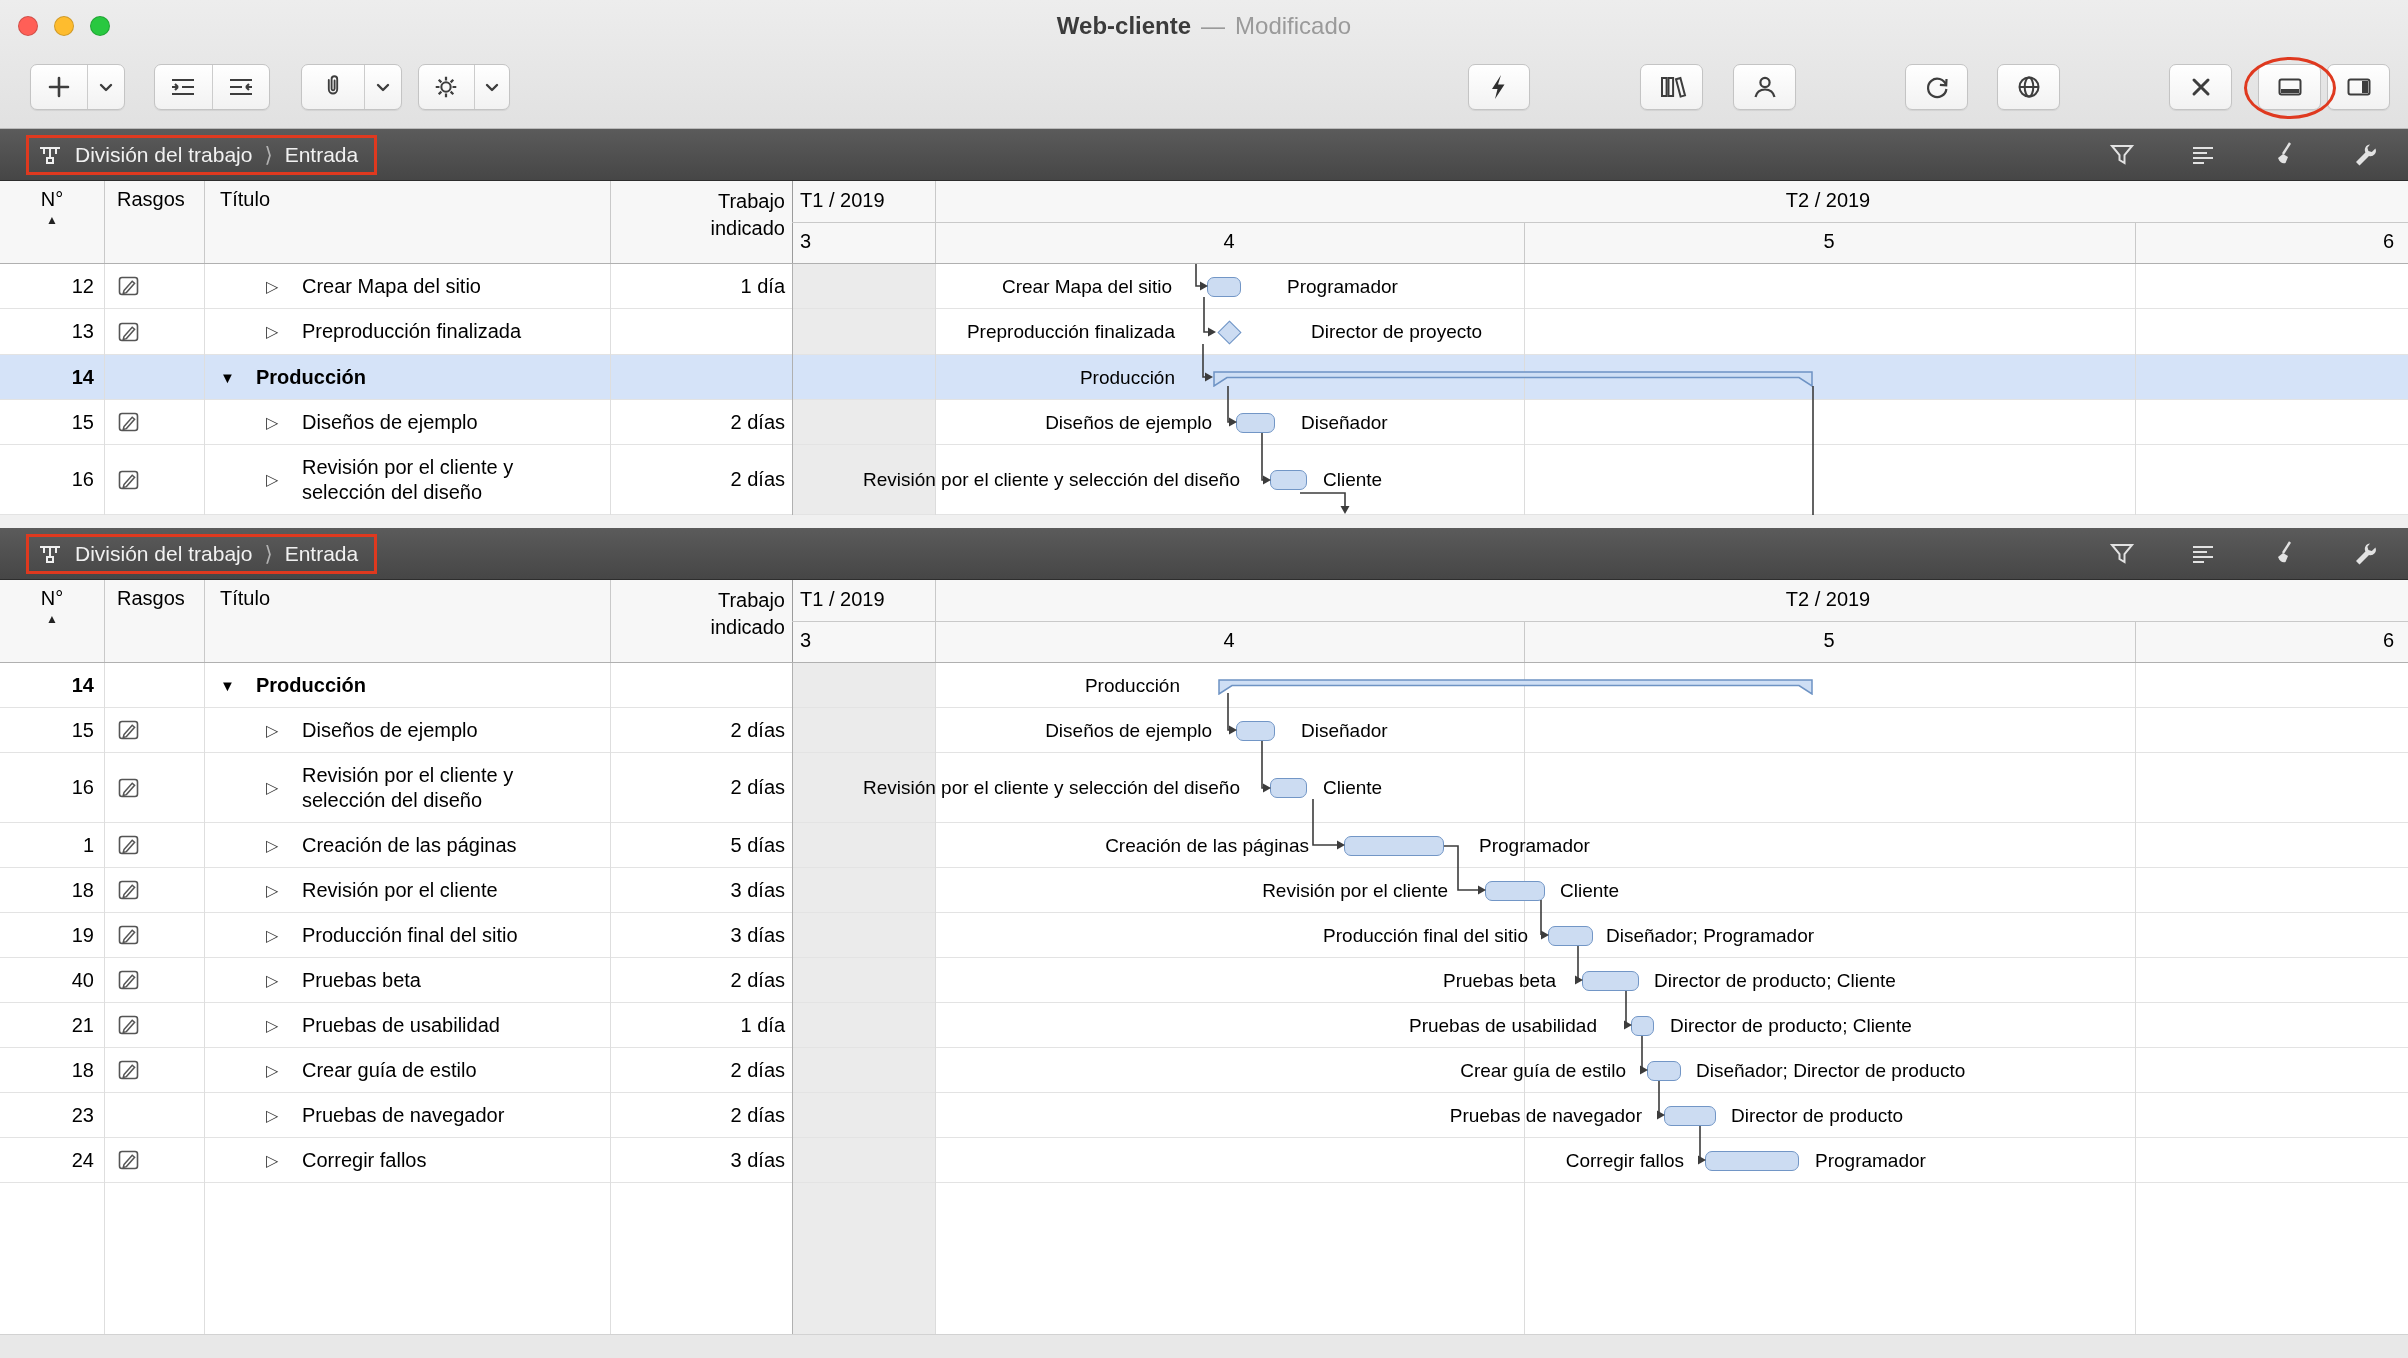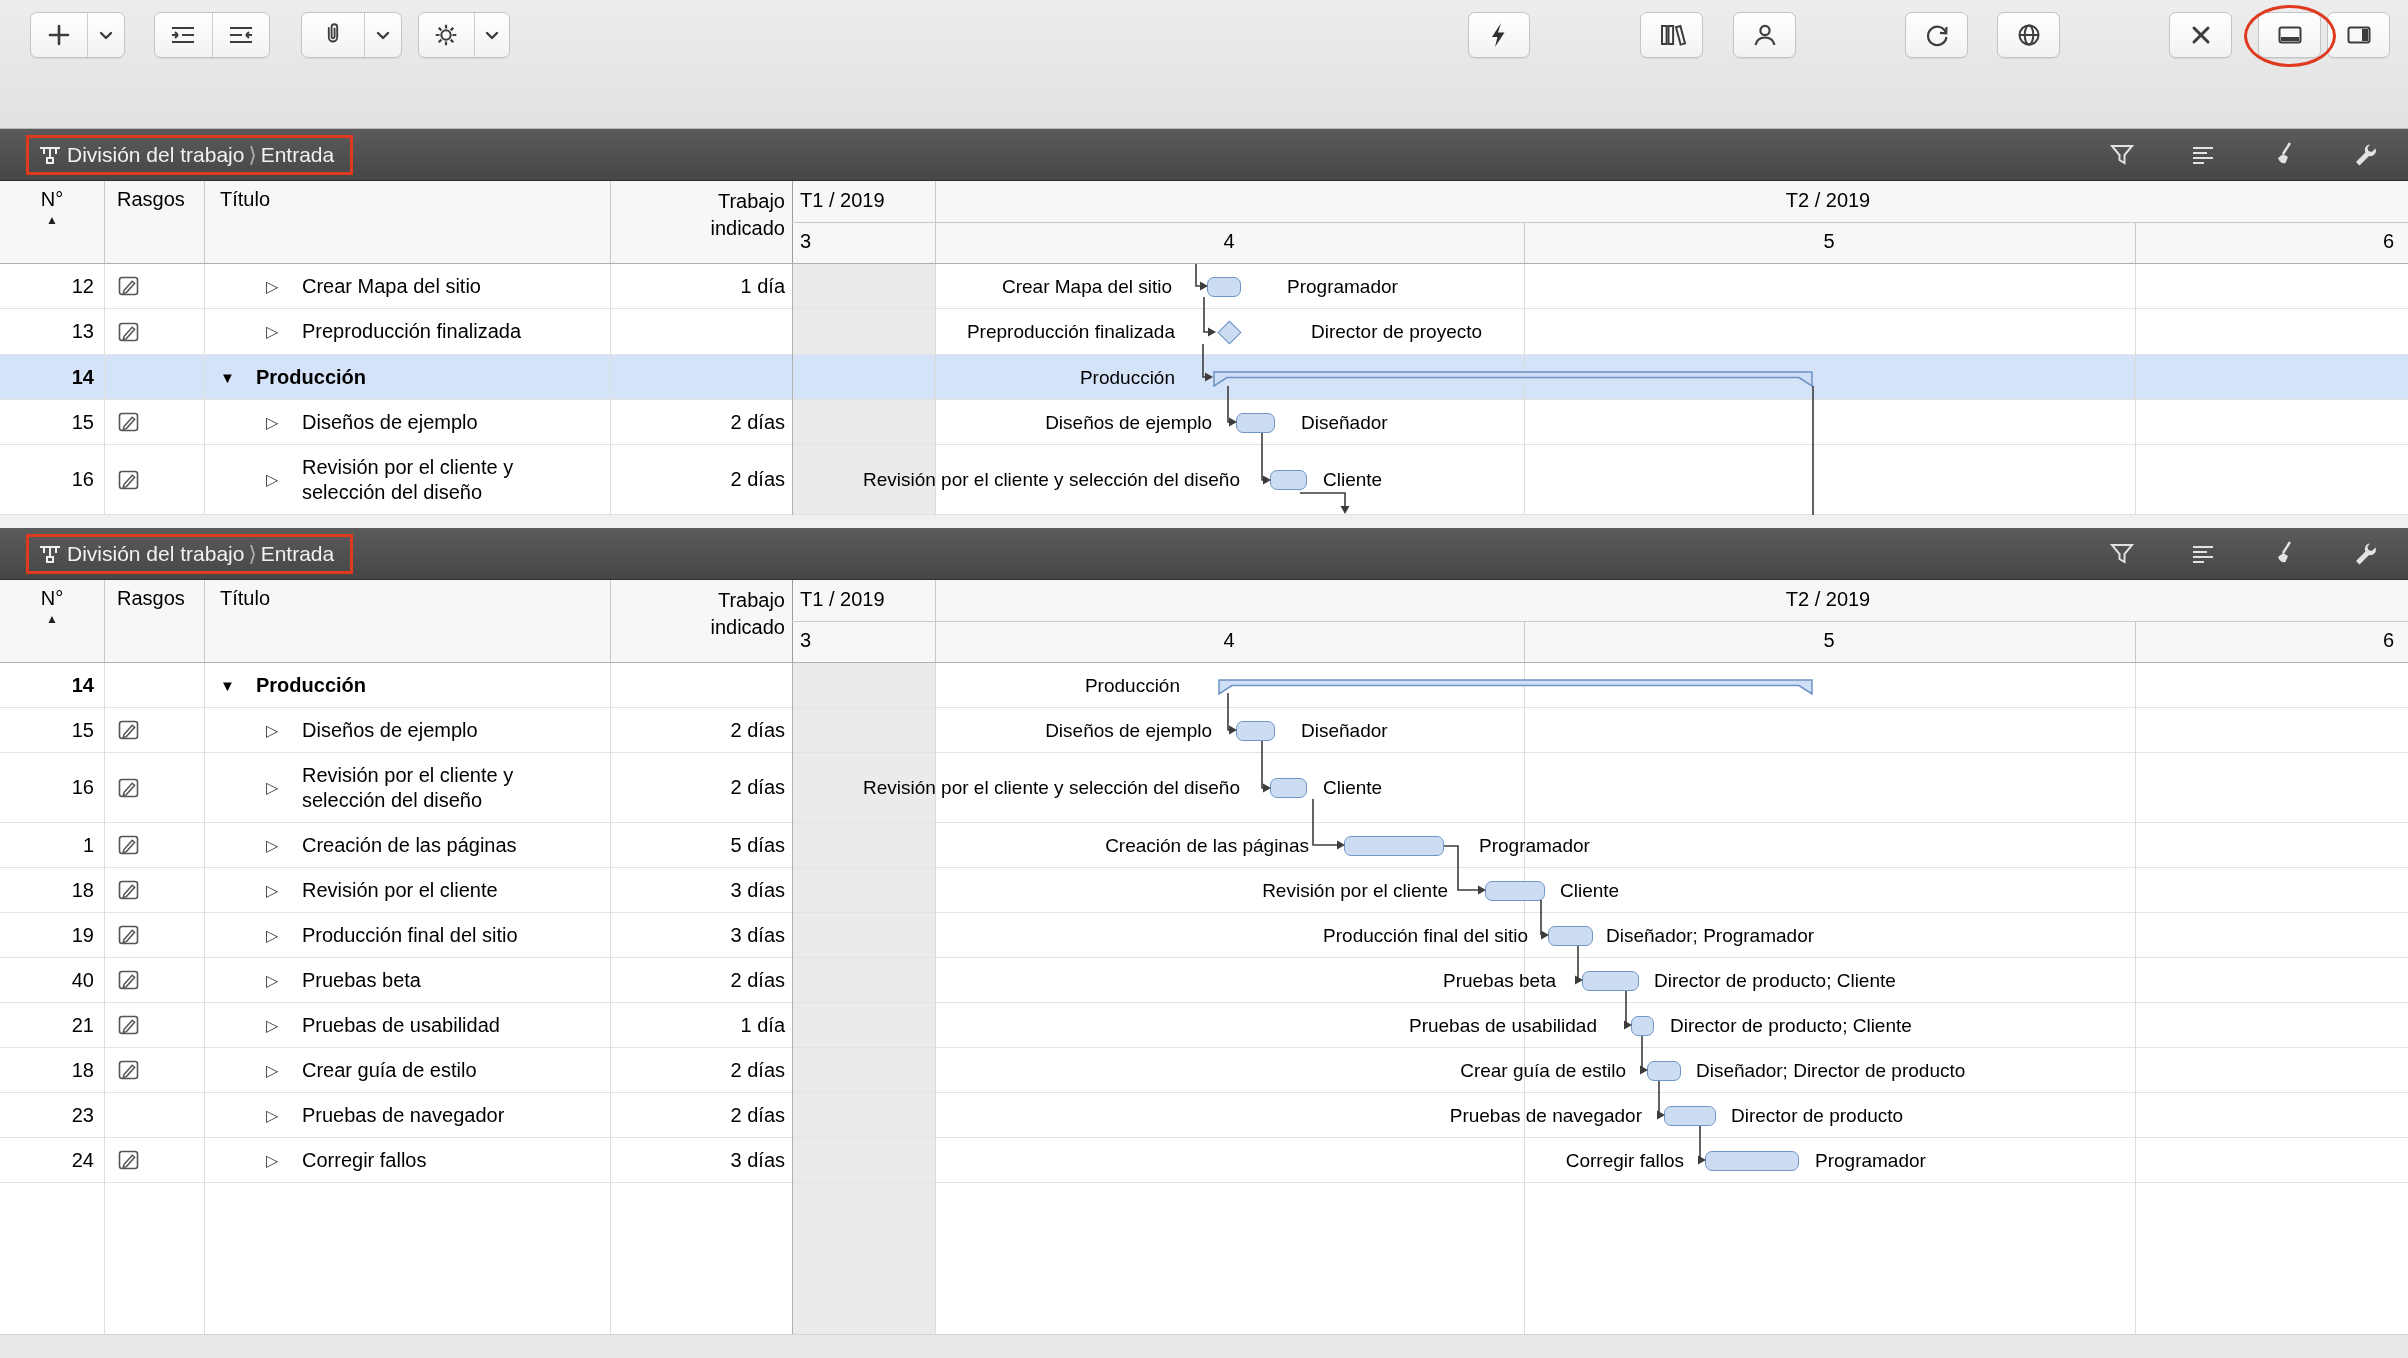--- a/index.html
+++ b/index.html
@@ -22,21 +22,21 @@
   .tbtn { position:absolute; top:12px; height:46px; background:linear-gradient(#ffffff,#f2f2f2); border:1px solid #c4c4c4;
           border-radius:7px; box-shadow:0 1px 1px rgba(0,0,0,.07); display:flex; align-items:center; justify-content:center; }
   .tseg { padding:0; }
   .seg { height:100%; display:flex; align-items:center; justify-content:center; }
   .segr { border-left:1px solid #cccccc; }
   .annotation-ellipse { position:absolute; left:2244px; top:5px; width:92px; height:62px; border:3.5px solid #df391f; border-radius:50%; pointer-events:none; }
 
   
   .pane-head { height:52px; background:linear-gradient(#5b5b5b,#464646); border-bottom:1px solid #2d2d2d;
                display:flex; align-items:center; justify-content:space-between; padding:0 26px; }
-  .crumb-annotation { border:3px solid #df391f; display:flex; align-items:center; gap:4px; padding:4px 16px 4px 8px; }
+  .crumb-annotation { border:3px solid #df391f; display:flex; align-items:center; gap:12px; padding:4px 16px 4px 8px; }
   .crumb-annotation .txt { color:#f1f1f1; font-size:21px; white-space:nowrap; }
   .crumb-annotation .csep { color:#b2b2b2; font-size:21px; }
   .head-icons { display:flex; gap:47px; align-items:center; }
   .hbtn { width:34px; height:34px; display:flex; align-items:center; justify-content:center; }
 
   
   .grid-header { position:relative; height:83px; background:#f7f7f7; border-bottom:1px solid #b0b0b0; font-size:20px; color:#000; }
   .gh-cell { position:absolute; top:0; bottom:0; }
   .gh-num { left:0; width:104px; text-align:center; padding-top:7px; }
   .gh-num .sort { display:block; font-size:12px; color:#222; margin-top:2px; }
@@ -83,20 +83,32 @@
   .hscroll { position:absolute; left:0; right:0; bottom:0; height:24px; background:#e8e8e8; border-top:1px solid #d2d2d2; z-index:4; }
   .splitter { height:13px; background:#f0f0f0; }
   .pencil { display:block; }
 </style>
 </head>
 <body>
 
 <div class="window">
 
   <div class="chrome">
+    <div class="titlebar">
+      <div class="traffic">
+        <span class="light red"></span>
+        <span class="light yellow"></span>
+        <span class="light green"></span>
+      </div>
+      <div class="wtitle">
+        <span class="main">Web-cliente</span>
+        <span class="sep">—</span>
+        <span class="dim">Modificado</span>
+      </div>
+    </div>
 
     <div class="toolbar">
       <div class="tbtn tseg" style="left:30px;width:95px">
         <div class="seg" style="width:57px">
           <svg viewBox="0 0 30 30" width="30" height="30">
               <path d="M15 6v18M6 15h18" stroke="#3d3d3d" stroke-width="2.6" stroke-linecap="round" fill="none"></path>
             </svg>
         </div>
         <div class="seg segr" style="width:38px">
           <svg viewBox="0 0 20 20" width="20" height="20">

